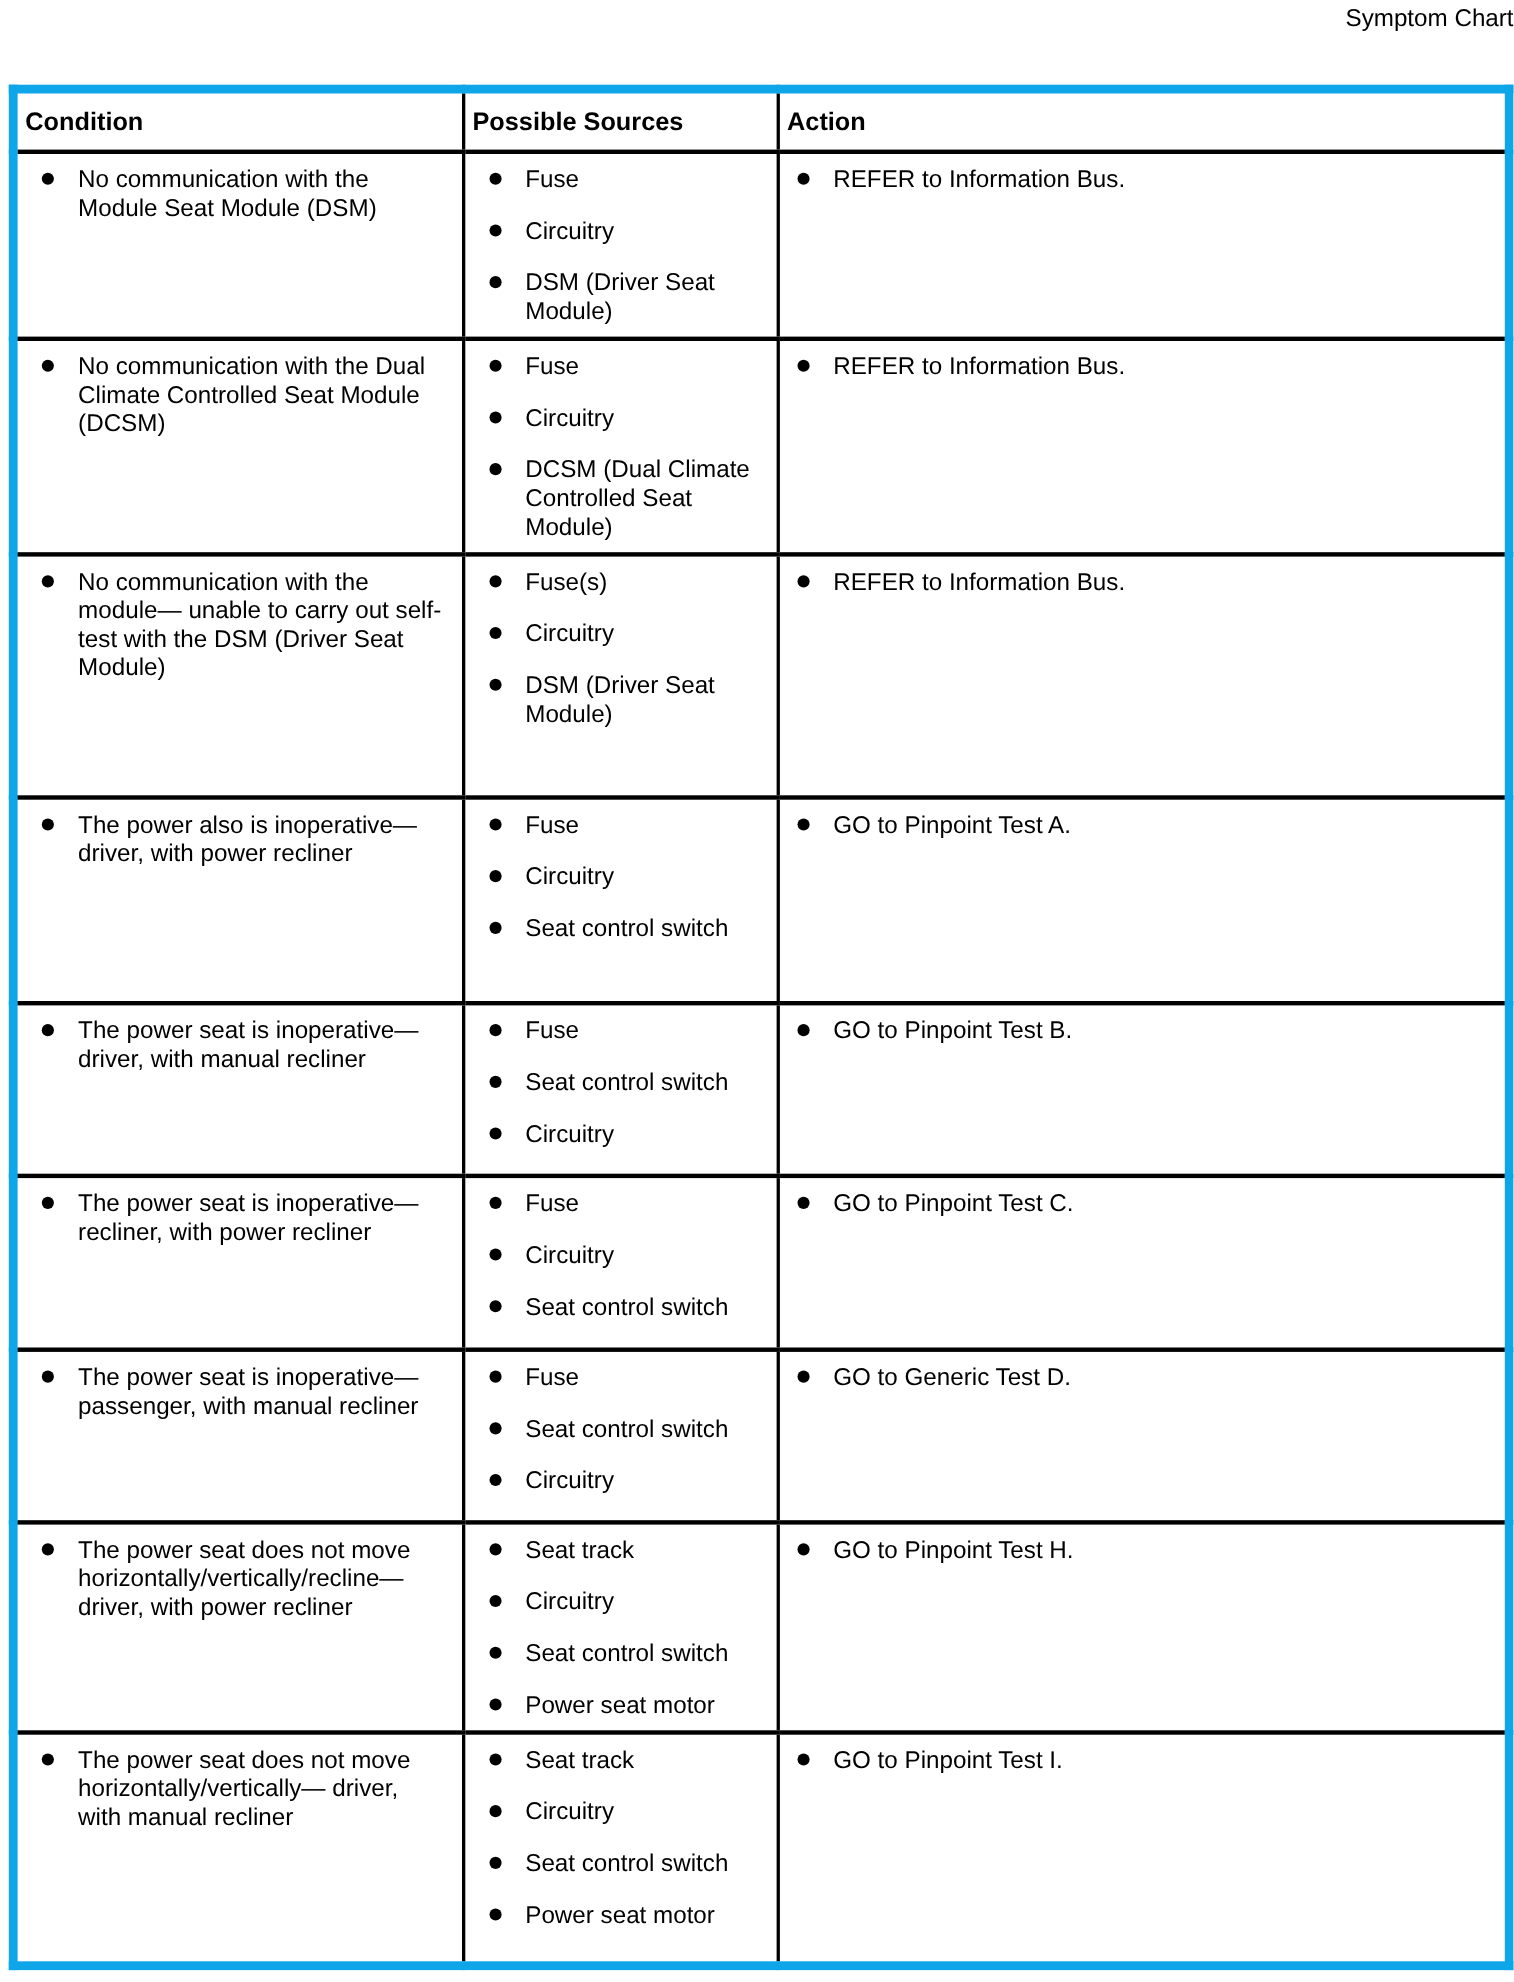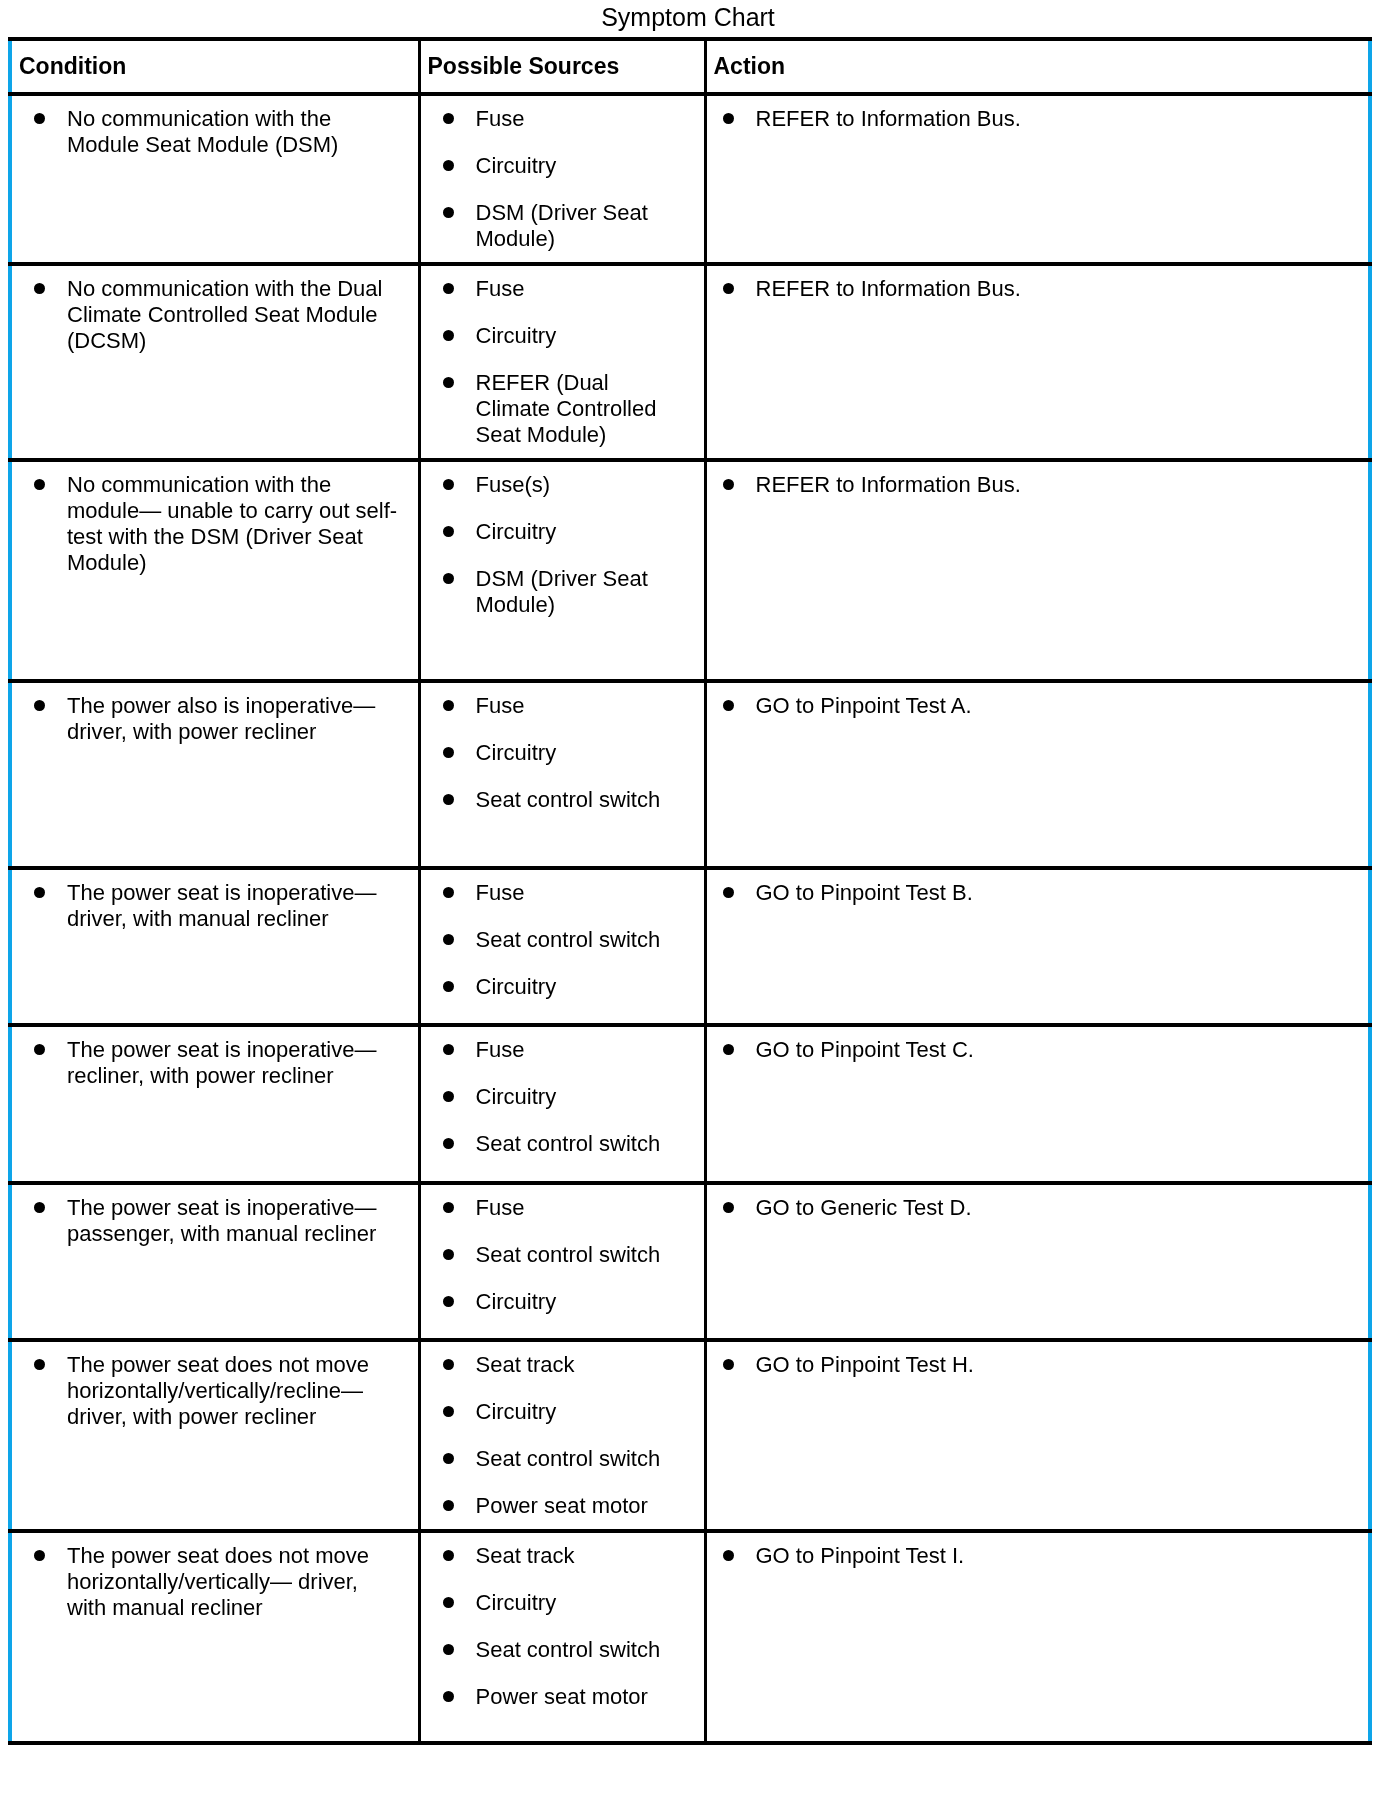--- a/index.html
+++ b/index.html
@@ -10,34 +10,35 @@
     font-family: "Liberation Sans", sans-serif;
   }
   .page {
     position: relative;
     width: 1376px;
     min-height: 1802px;
     background: #ffffff;
   }
   .doc-title {
     width: 100%;
-    text-align: center;
-    font-size: 25px;
+    text-align: right;
+    font-size: 22px;
     line-height: 28px;
     padding-top: 3px;
     height: 37px;
     box-sizing: border-box;
     color: #000000;
   }
   table.symptom-chart {
     border-collapse: collapse;
     table-layout: fixed;
     width: 1360px;
     margin-left: 8px;
-    border: 4px solid #0ea5e9;
+    border: 8px solid #0ea5e9;
+    margin-top: 40px;
   }
   col.c1 { width: 409px; }
   col.c2 { width: 286px; }
   col.c3 { width: 665px; }
   th, td {
     border: 3px solid #000000;
     border-top-width: 4px;
     border-bottom-width: 4px;
     vertical-align: top;
     box-sizing: border-box;
@@ -164,21 +165,21 @@
               <li>
                 <span class="dot"></span>
                 <span class="btext">Fuse</span>
               </li>
               <li>
                 <span class="dot"></span>
                 <span class="btext">Circuitry</span>
               </li>
               <li>
                 <span class="dot"></span>
-                <span class="btext">REFER (Dual Climate Controlled Seat Module)</span>
+                <span class="btext">DCSM (Dual Climate Controlled Seat Module)</span>
               </li>
             </ul>
           </td>
     <td class="cell action-cell">
             <ul class="blist">
               <li>
                 <span class="dot"></span>
                 <span class="btext">REFER to Information Bus.</span>
               </li>
             </ul>

